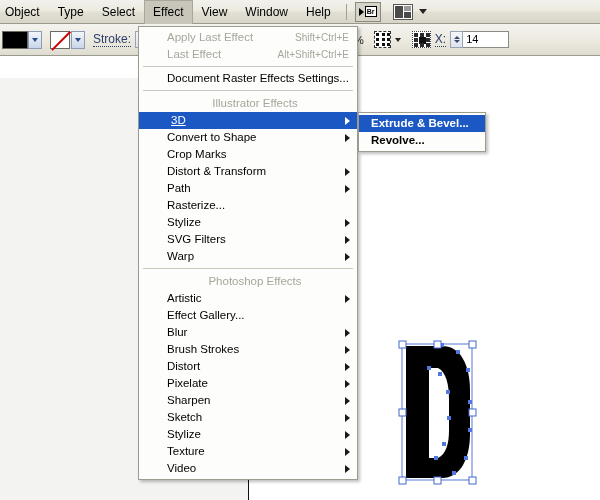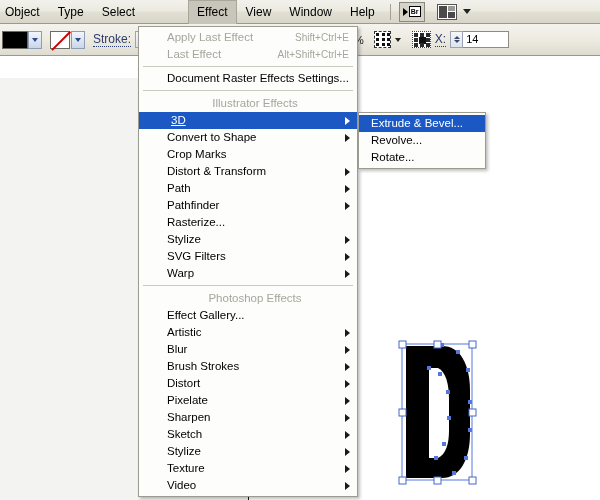--- a/index.html
+++ b/index.html
@@ -21,21 +21,21 @@
     box-sizing:border-box;
   }
   .mitem{
     height:22px;line-height:22px;padding:0 9px;font-size:12px;color:#000;
     cursor:default;white-space:nowrap;
   }
   .mitem.first{padding-left:5px;}
   .mitem.active{
     background:#c8c6bb;
     border-left:1px solid #a9a79a;border-right:1px solid #a9a79a;border-top:1px solid #a9a79a;
-    padding:0 8px;height:23px;line-height:23px;margin-top:1px;margin-left:44px;
+    padding:0 8px;height:23px;line-height:23px;margin-top:1px;
   }
   .mbsep{width:1px;height:16px;background:#a3a191;margin:0 6px;}
   .br-btn{
     width:24px;height:18px;border:1px solid #8a8a7c;background:#d6d4c8;
     display:flex;align-items:center;justify-content:center;margin-left:2px;
     font-size:8px;font-weight:bold;color:#000;
   }
   .br-btn .tri{
     width:0;height:0;border-left:5px solid #000;border-top:4px solid transparent;
     border-bottom:4px solid transparent;margin-right:1px;
@@ -170,21 +170,21 @@
   .sep{height:1px;background:#c9c9be;margin:3px 4px 3px 4px;}
   u{text-decoration:underline;}
 
   
   .submenu{
     position:absolute;left:358px;top:112px;width:128px;
     background:#fdfdfb;border:1px solid #9b9b90;
     box-shadow:2px 2px 3px rgba(0,0,0,.25);
     padding:2px 0;box-sizing:border-box;z-index:50;
   }
-  .submenu .row{padding-left:12px;}
+  .submenu .row{padding-left:12px;font-weight:bold;}
 </style>
 </head>
 <body>
 
 <div id="app">
 
   <div class="menubar">
     <div class="mitem first">Object</div>
     <div class="mitem">Type</div>
     <div class="mitem">Select</div>
@@ -329,49 +329,45 @@
     </div>
     <div class="row">
       <span>Distort &amp; Transform</span>
       <span class="arr"></span>
     </div>
     <div class="row">
       <span>Path</span>
       <span class="arr"></span>
     </div>
     <div class="row">
-      <span>Pathfinder</span>
-      <span class="arr"></span>
-    </div>
-    <div class="row">
       <span>Rasterize...</span>
     </div>
     <div class="row">
       <span>Stylize</span>
       <span class="arr"></span>
     </div>
     <div class="row">
       <span>SVG Filters</span>
       <span class="arr"></span>
     </div>
     <div class="row">
       <span>Warp</span>
       <span class="arr"></span>
     </div>
 
     <div class="sep"></div>
 
     <div class="row section">Photoshop Effects</div>
 
     <div class="row">
+      <span>Artistic</span>
+      <span class="arr"></span>
+    </div>
+    <div class="row">
       <span>Effect Gallery...</span>
-    </div>
-    <div class="row">
-      <span>Artistic</span>
-      <span class="arr"></span>
     </div>
     <div class="row">
       <span>Blur</span>
       <span class="arr"></span>
     </div>
     <div class="row">
       <span>Brush Strokes</span>
       <span class="arr"></span>
     </div>
     <div class="row">
@@ -404,18 +400,15 @@
     </div>
   </div>
 
   <div class="submenu">
     <div class="row sel">
       <span>Extrude &amp; Bevel...</span>
     </div>
     <div class="row">
       <span>Revolve...</span>
     </div>
-    <div class="row">
-      <span>Rotate...</span>
-    </div>
   </div>
 
 </div>
 
 </body></html>

